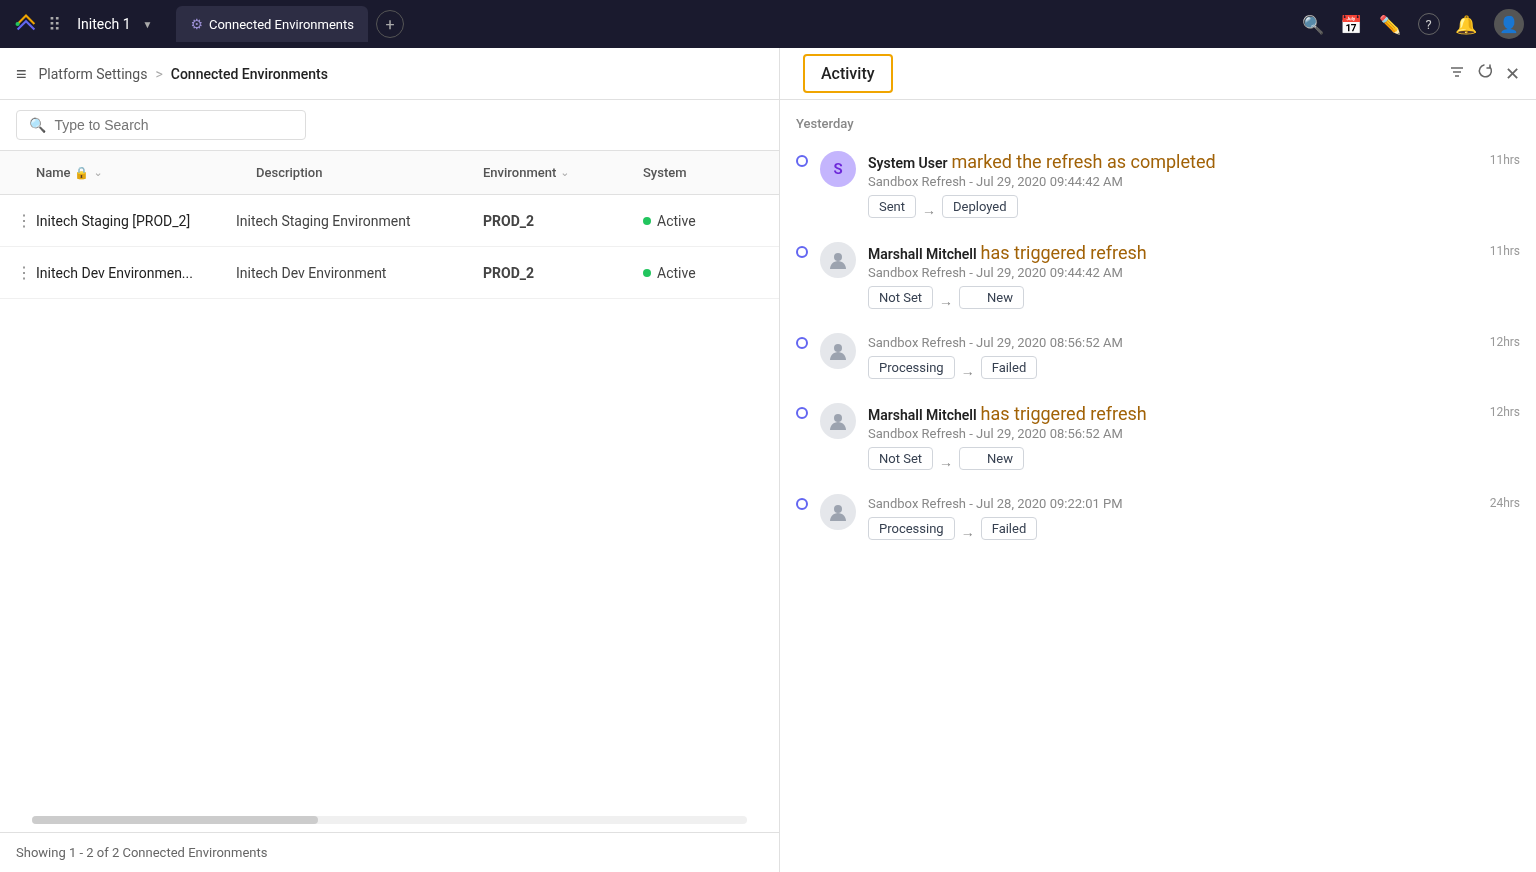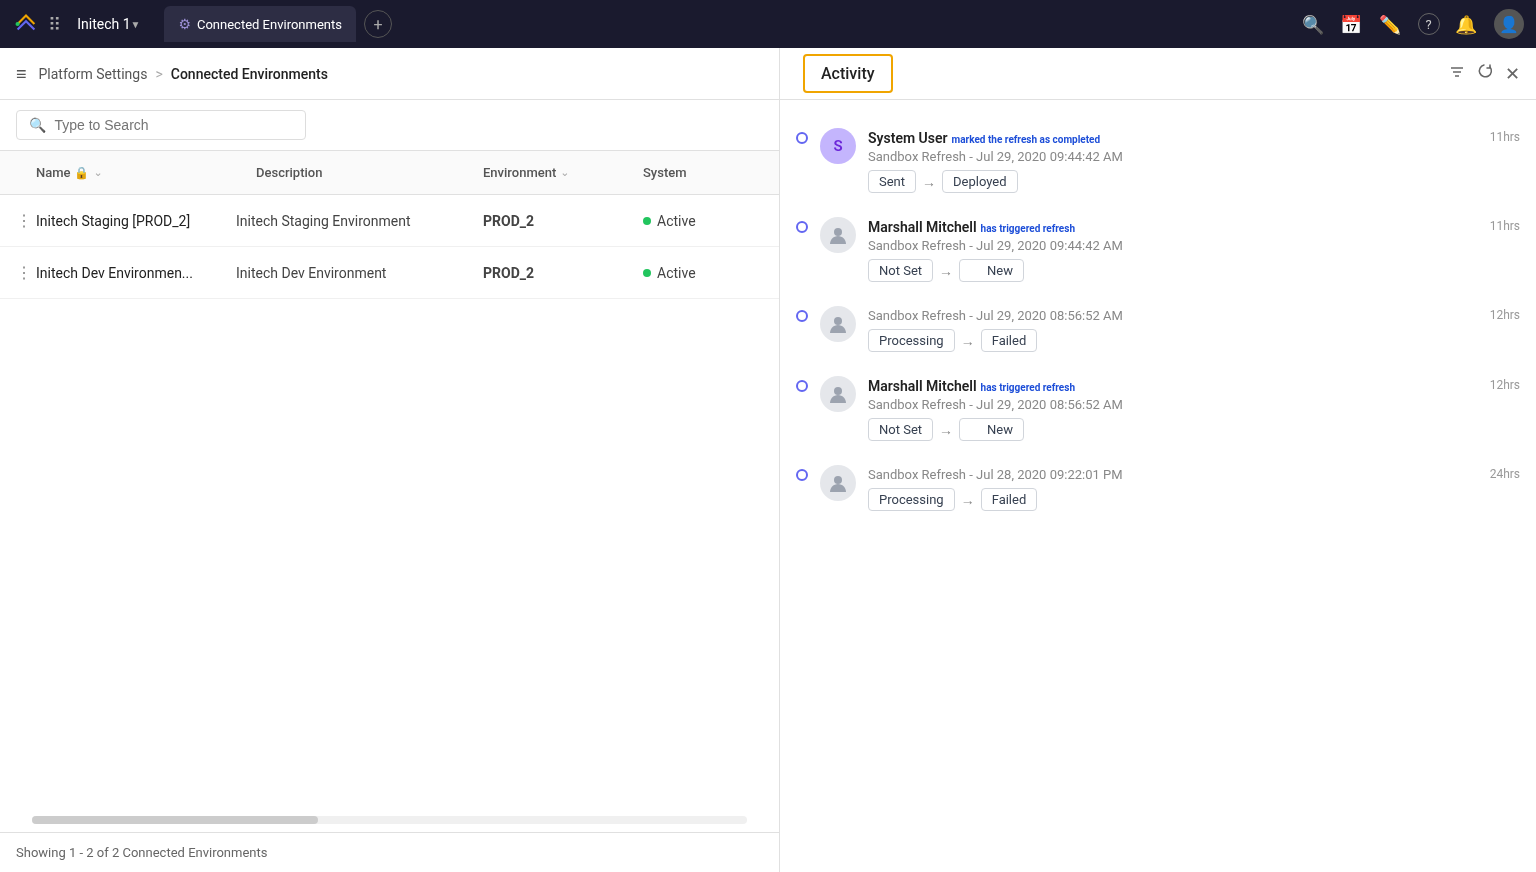--- a/index.html
+++ b/index.html
@@ -4,21 +4,21 @@
   <style>
     * { box-sizing: border-box; margin: 0; padding: 0; }
     body { font-family: -apple-system, BlinkMacSystemFont, 'Segoe UI', Roboto, sans-serif; background: #f5f5f5; overflow: hidden; }
 
     
     .top-nav {
       display: flex; align-items: center; background: #1a1a2e; height: 48px;
       padding: 0 12px; gap: 8px; color: #fff;
     }
     .nav-grid-icon { font-size: 18px; cursor: pointer; color: #aaa; }
-    .nav-workspace { display: flex; align-items: center; gap: 0; font-size: 14px; color: #fff; cursor: pointer; padding: 4px 8px; border-radius: 4px; }
+    .nav-workspace { display: flex; align-items: center; gap: 12px; font-size: 14px; color: #fff; cursor: pointer; padding: 4px 8px; border-radius: 4px; }
     .nav-tab {
       display: flex; align-items: center; gap: 6px; background: #2d2d44; 
       border-radius: 6px 6px 0 0; padding: 8px 14px; font-size: 13px; color: #fff; cursor: pointer;
       margin-left: 8px; height: 36px;
     }
     .nav-tab .tab-icon { color: #9b8fd4; font-size: 14px; }
     .nav-add-tab { width: 28px; height: 28px; background: transparent; border: 1px solid #555; border-radius: 50%; color: #aaa; font-size: 16px; display: flex; align-items: center; justify-content: center; cursor: pointer; }
     .nav-spacer { flex: 1; }
     .nav-actions { display: flex; align-items: center; gap: 16px; }
     .nav-icon { color: #ccc; font-size: 18px; cursor: pointer; }
@@ -85,23 +85,23 @@
     .activity-date-group { padding: 16px 0 8px; }
     .activity-date-label { font-size: 13px; color: #888; font-weight: 500; padding-bottom: 8px; }
 
     .activity-item { display: flex; align-items: flex-start; gap: 12px; padding: 12px 0; position: relative; }
     .activity-timeline-dot { width: 12px; height: 12px; border-radius: 50%; border: 2px solid #6366f1; background: #fff; flex-shrink: 0; margin-top: 4px; }
     .activity-avatar { width: 36px; height: 36px; border-radius: 50%; flex-shrink: 0; display: flex; align-items: center; justify-content: center; font-size: 15px; font-weight: 600; }
     .avatar-system { background: #c4b5fd; color: #6d28d9; }
     .avatar-person { background: #e5e7eb; color: #6b7280; }
     .activity-content { flex: 1; }
     .activity-user { font-size: 14px; font-weight: 600; color: #222; }
-    .activity-action { font-size: 10px; color: #1d4ed8; font-weight: 700; }
+    .activity-action { font-size: 18px; color: #a16207; font-weight: 400; }
     .activity-meta { font-size: 13px; color: #888; margin: 2px 0 6px; }
-    .activity-tags { display: flex; align-items: center; gap: 6px; flex-wrap: wrap; }
+    .activity-tags { display: flex; align-items: flex-end; gap: 6px; flex-wrap: wrap; }
     .tag { padding: 3px 10px; border-radius: 4px; font-size: 13px; border: 1px solid #d1d5db; color: #374151; background: #fff; }
     .arrow-icon { color: #888; font-size: 14px; }
     .activity-time { font-size: 12px; color: #999; white-space: nowrap; padding-top: 2px; }
     .tag-deployed { border-color: #d1d5db; }
     .tag-new { border-color: #d1d5db; padding-left: 27px; }
     .tag-failed { border-color: #d1d5db; color: #374151; }
     .tag-processing { border-color: #d1d5db; }
     .tag-notset { border-color: #d1d5db; }
     .tag-sent { border-color: #d1d5db; }
 
@@ -248,20 +248,21 @@
             <polyline points="13,1 13,4 10,4" stroke-linecap="round" stroke-linejoin="round"></polyline>
           </svg>
         </span>
         <span class="close-icon">✕</span>
       </div>
     </div>
 
     <div class="activity-feed">
 
       <div class="activity-date-group">
+        <div class="activity-date-label">Yesterday</div>
 
         <div class="activity-item">
           <div class="activity-timeline-dot"></div>
           <div class="activity-avatar avatar-system">S</div>
           <div class="activity-content">
             <div>
               <span class="activity-user">System User</span>
               <span class="activity-action"> marked the refresh as completed</span>
             </div>
             <div class="activity-meta">Sandbox Refresh - Jul 29, 2020 09:44:42 AM</div>

